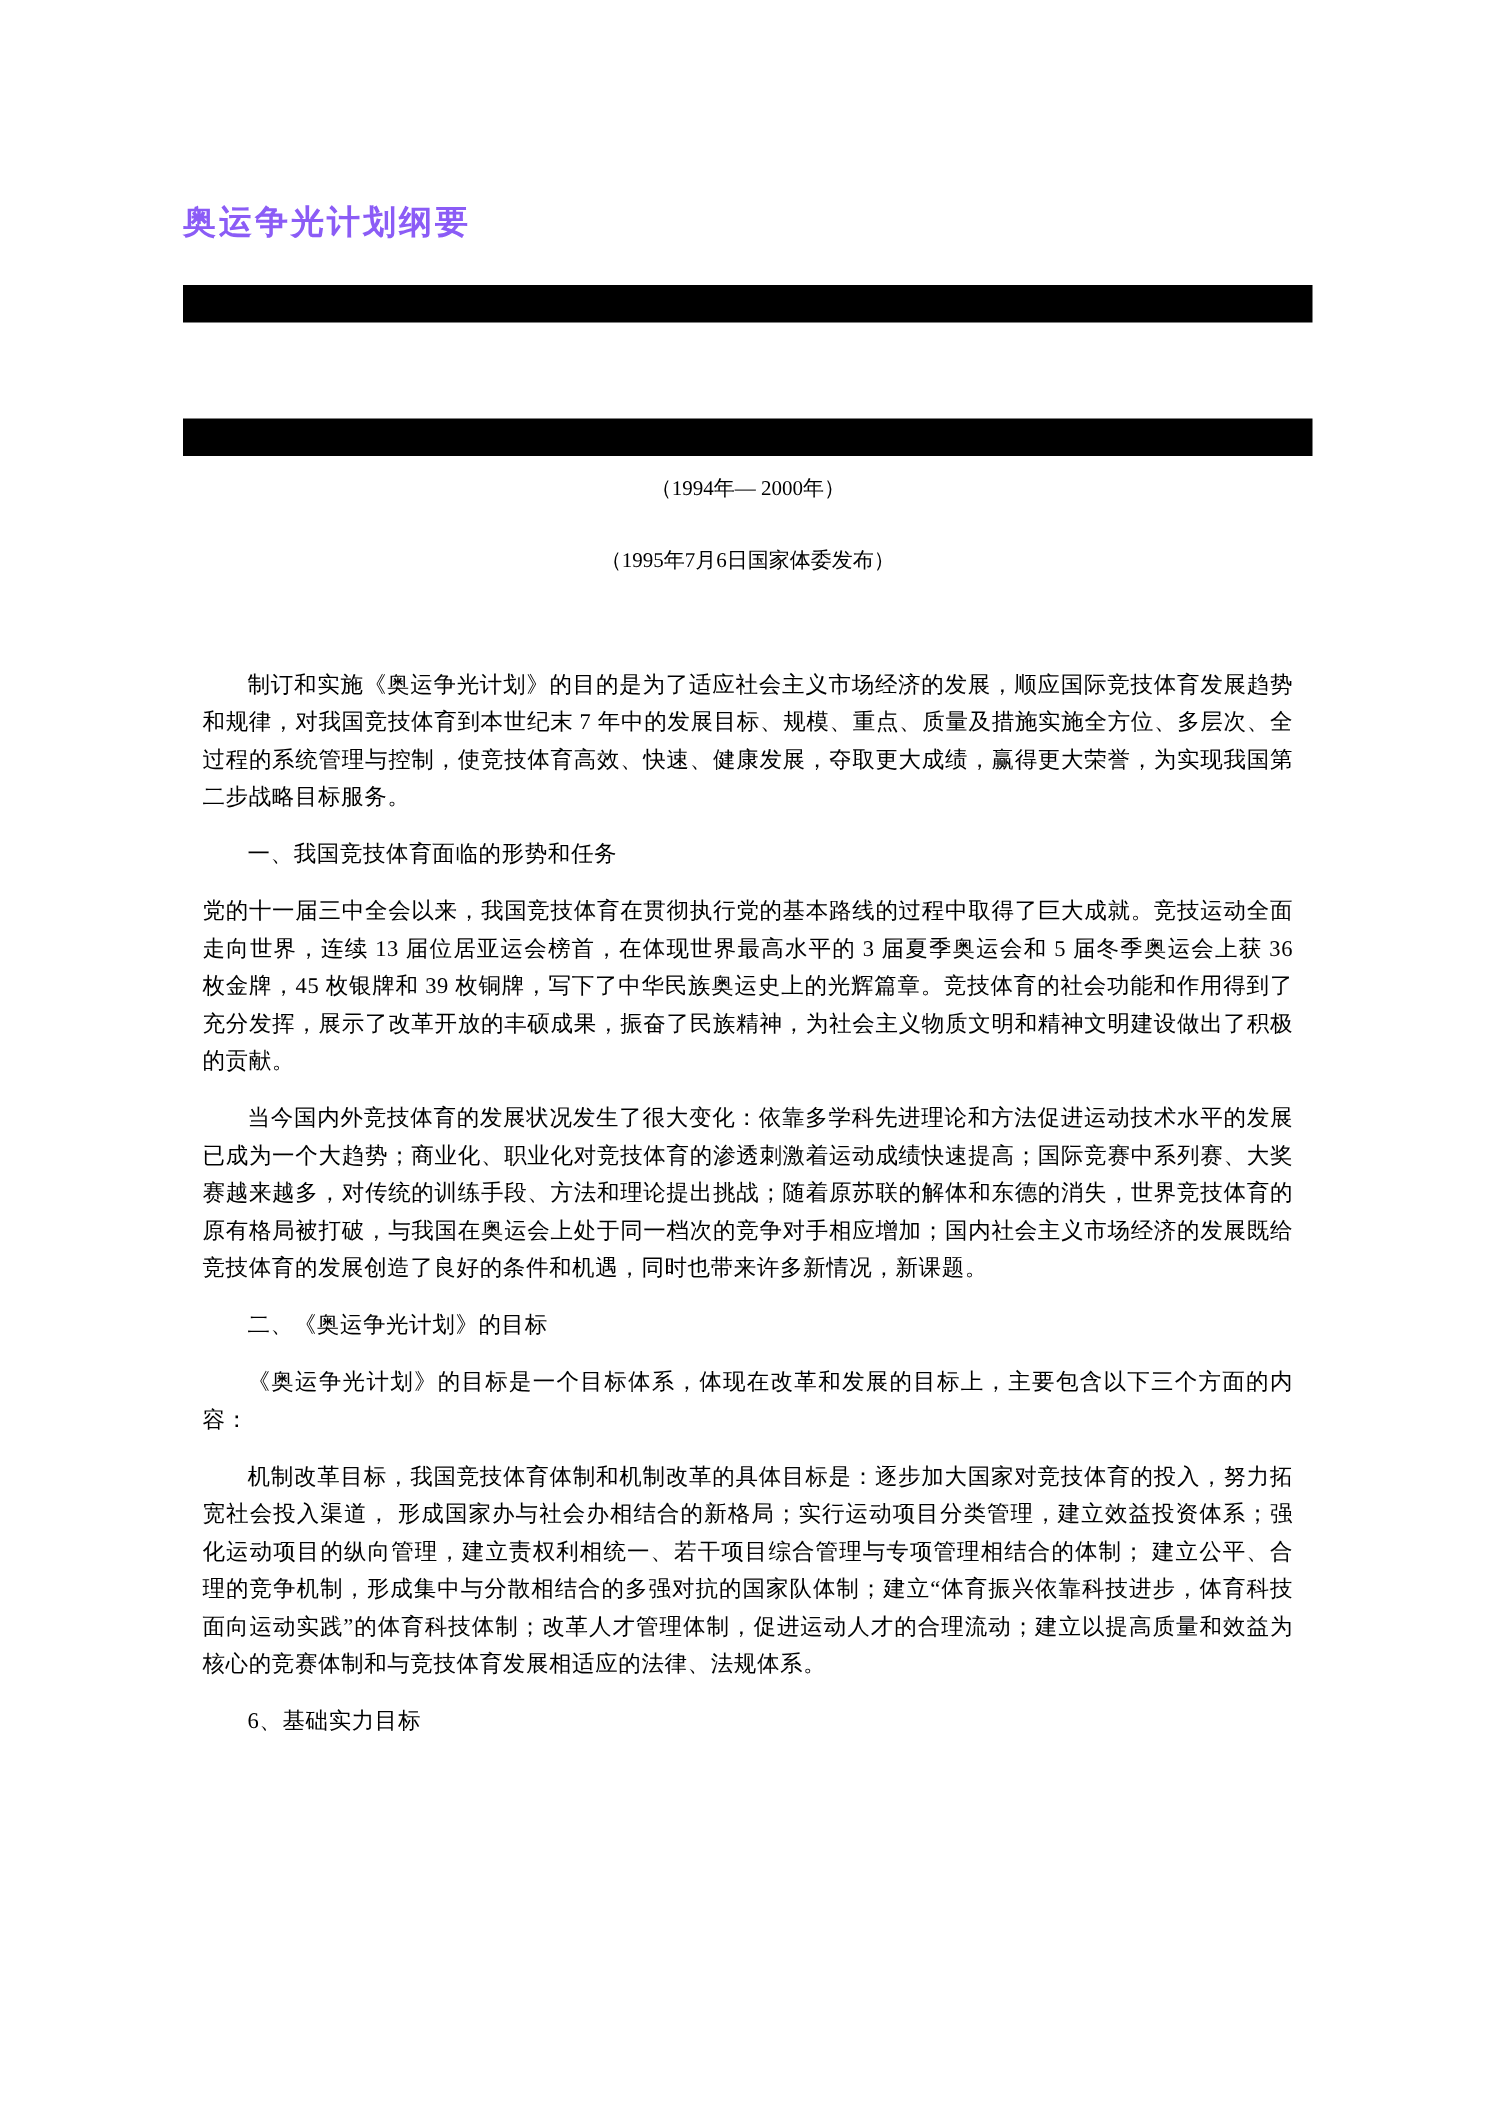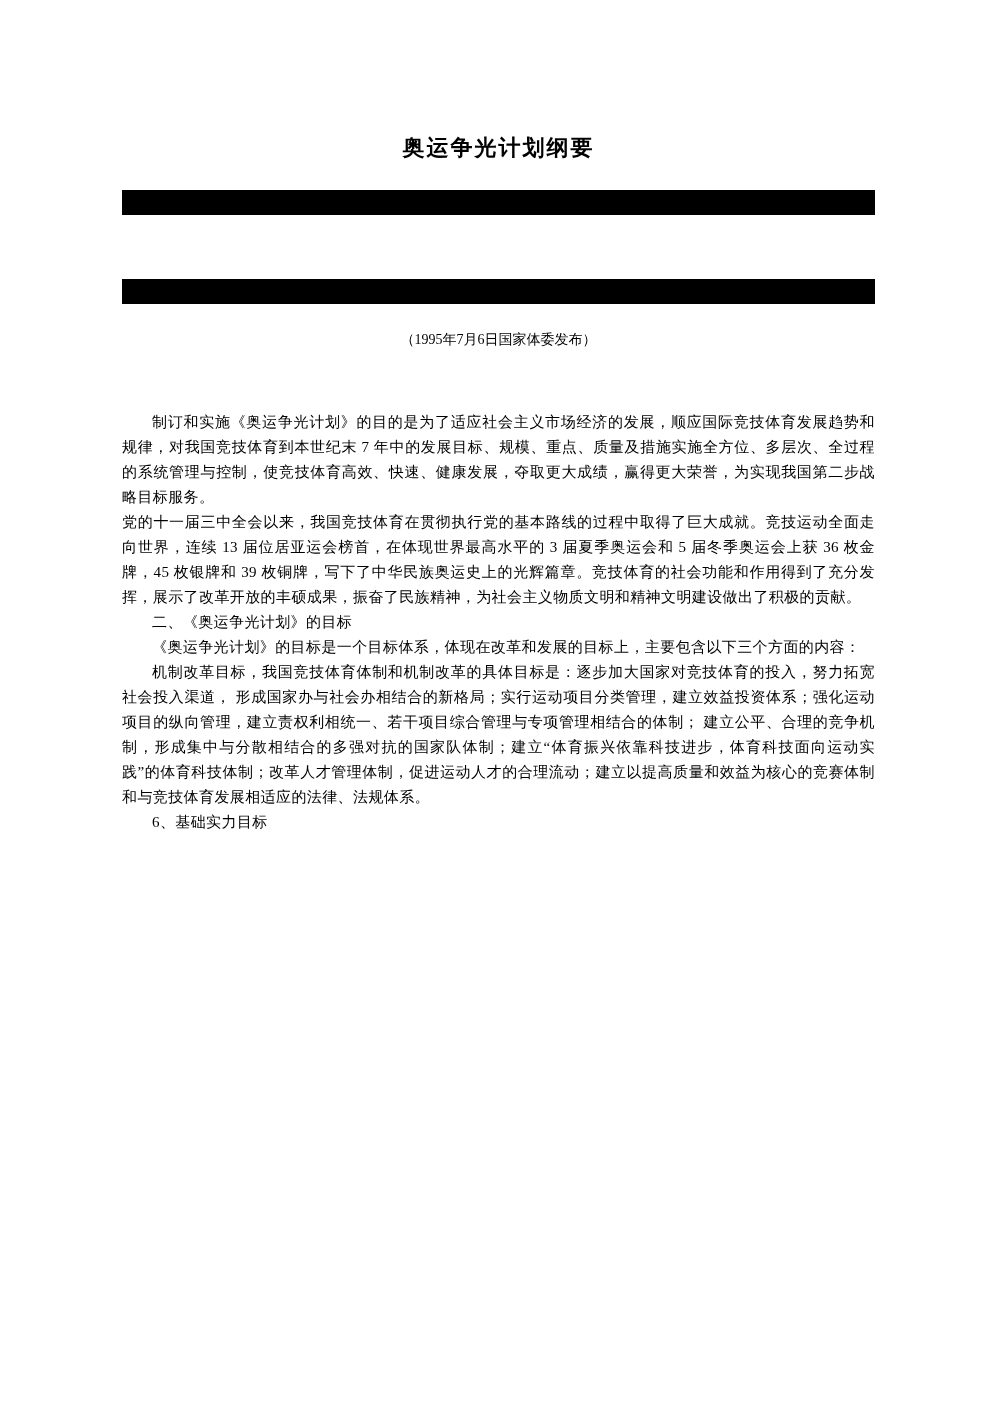--- a/index.html
+++ b/index.html
@@ -14,22 +14,21 @@
     margin: 0 auto;
     background: #ffffff;
     font-family: "Liberation Serif", "DejaVu Serif", serif;
     color: #000000;
     box-sizing: border-box;
     padding: 0 118px 60px 122px;
   }
   .doc-title {
     margin: 0;
     padding-top: 136px;
-    text-align: center;
-    color: #000000;
+    color: #8b5cf6;
     font-size: 22px;
     font-weight: bold;
     letter-spacing: 2px;
     line-height: 24px;
     font-family: "Liberation Sans", "DejaVu Sans", sans-serif;
   }
   .redacted-bar {
     height: 25px;
     background: #000000;
     width: 100%;
@@ -45,47 +44,50 @@
   .date-range { margin-top: 10px; }
   .publish-line { margin-top: 23px; }
   .doc-body {
     margin-top: 58px;
     font-size: 15px;
     line-height: 25px;
     text-align: justify;
     letter-spacing: 0.4px;
   }
   .doc-body p {
-    margin: 0;
+    margin: 13px;
   }
   .p-indent {
     text-indent: 2em;
   }
 </style>
 </head>
 <body>
 
 <div class="page">
 
   <h1 class="doc-title">奥运争光计划纲要</h1>
 
   <div class="redacted-bar bar-1"></div>
 
   <div class="redacted-bar bar-2"></div>
 
+  <p class="center-line date-range">（1994年— 2000年）</p>
 
   <p class="center-line publish-line">（1995年7月6日国家体委发布）</p>
 
   <div class="doc-body">
 
     <p class="p-indent">制订和实施《奥运争光计划》的目的是为了适应社会主义市场经济的发展，顺应国际竞技体育发展趋势和规律，对我国竞技体育到本世纪末 7 年中的发展目标、规模、重点、质量及措施实施全方位、多层次、全过程的系统管理与控制，使竞技体育高效、快速、健康发展，夺取更大成绩，赢得更大荣誉，为实现我国第二步战略目标服务。</p>
 
+    <p class="p-indent">一、我国竞技体育面临的形势和任务</p>
 
     <p>党的十一届三中全会以来，我国竞技体育在贯彻执行党的基本路线的过程中取得了巨大成就。竞技运动全面走向世界，连续 13 届位居亚运会榜首，在体现世界最高水平的  3 届夏季奥运会和  5  届冬季奥运会上获 36 枚金牌，45 枚银牌和 39 枚铜牌，写下了中华民族奥运史上的光辉篇章。竞技体育的社会功能和作用得到了充分发挥，展示了改革开放的丰硕成果，振奋了民族精神，为社会主义物质文明和精神文明建设做出了积极的贡献。</p>
 
+    <p class="p-indent">当今国内外竞技体育的发展状况发生了很大变化：依靠多学科先进理论和方法促进运动技术水平的发展已成为一个大趋势；商业化、职业化对竞技体育的渗透刺激着运动成绩快速提高；国际竞赛中系列赛、大奖赛越来越多，对传统的训练手段、方法和理论提出挑战；随着原苏联的解体和东德的消失，世界竞技体育的原有格局被打破，与我国在奥运会上处于同一档次的竞争对手相应增加；国内社会主义市场经济的发展既给竞技体育的发展创造了良好的条件和机遇，同时也带来许多新情况，新课题。</p>
 
 
 
     <p class="p-indent">二、《奥运争光计划》的目标</p>
 
     <p class="p-indent">《奥运争光计划》的目标是一个目标体系，体现在改革和发展的目标上，主要包含以下三个方面的内容：</p>
 
 
     <p class="p-indent">机制改革目标，我国竞技体育体制和机制改革的具体目标是：逐步加大国家对竞技体育的投入，努力拓宽社会投入渠道， 形成国家办与社会办相结合的新格局；实行运动项目分类管理，建立效益投资体系；强化运动项目的纵向管理，建立责权利相统一、若干项目综合管理与专项管理相结合的体制； 建立公平、合理的竞争机制，形成集中与分散相结合的多强对抗的国家队体制；建立“体育振兴依靠科技进步，体育科技面向运动实践”的体育科技体制；改革人才管理体制，促进运动人才的合理流动；建立以提高质量和效益为核心的竞赛体制和与竞技体育发展相适应的法律、法规体系。</p>
 

